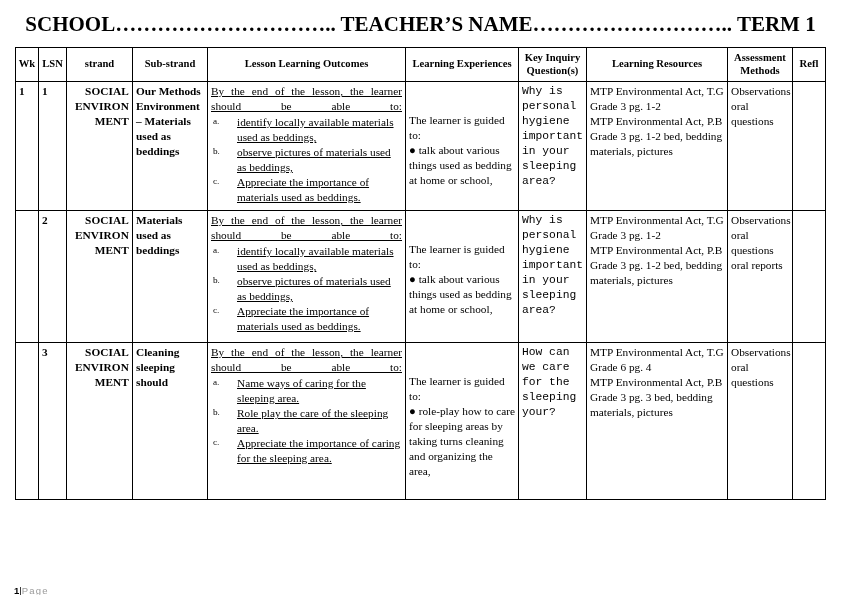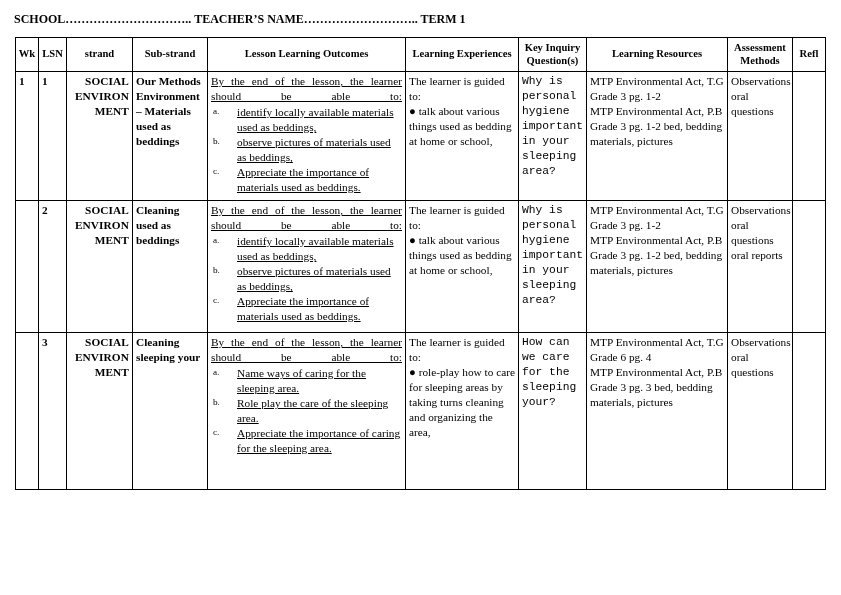--- a/index.html
+++ b/index.html
@@ -23,23 +23,23 @@
   }
   .doc-title {
     text-align: center;
     font-weight: bold;
     font-size: 16.5px;
     letter-spacing: 0.1px;
     margin: 13px 0 0 0;
     line-height: 1.1;
   }
   .doc-subtitle {
-    text-align: left;
-    font-weight: bold;
-    font-size: 12px;
+    text-align: center;
+    font-weight: bold;
+    font-size: 21px;
     margin: 13px 0 0 0;
     line-height: 1.1;
   }
   table.scheme {
     border-collapse: collapse;
     table-layout: fixed;
     width: 810px;
     margin: 11px auto 0 auto;
   }
   table.scheme th,
@@ -112,21 +112,21 @@
     margin: 0 0 0 0;
     text-align: left;
   }
   td.outcomes ol li .mk {
     position: absolute;
     left: 2px;
     top: 0;
     font-size: 9.2px;
   }
   td.exp { font-size: 11.6px; }
-  td.exp .ln { display: block; }
+  td.exp .ln { display: block; margin-top: 29px; }
   td.exp .bullet-line { display: block; }
   td.kiq { font-size: 11.6px; font-family: Liberation Mono, monospace; }
   td.res { font-size: 11.6px; }
   td.asm { font-size: 11.6px; }
   td.refl { }
 
   .cellline { display: block; }
 
   .row-h-1 td { height: 124px; }
   .row-h-2 td { height: 127px; }
@@ -228,21 +228,21 @@
           <td class="refl"></td>
         </tr>
         <tr class="row-h-2">
           <td class="wk"></td>
           <td class="lsn">2</td>
           <td class="strand">
             <span class="cellline">SOCIAL</span>
             <span class="cellline">ENVIRON</span>
             <span class="cellline">MENT</span>
           </td>
-          <td class="sub">Cleaning used as beddings</td>
+          <td class="sub">Materials used as beddings</td>
           <td class="outcomes">
             <span class="lead">By the end of the lesson, the learner should be able to:</span>
             <ol>
               <li><span class="mk">a.</span><span>identify locally available materials used as beddings,</span></li>
               <li><span class="mk">b.</span><span>observe pictures of materials used as beddings,</span></li>
               <li><span class="mk">c.</span><span>Appreciate the importance of materials used as beddings.</span></li>
             </ol>
           </td>
           <td class="exp">
             <span class="ln">The learner is guided to:</span>
@@ -263,21 +263,21 @@
           <td class="refl"></td>
         </tr>
         <tr class="row-h-3">
           <td class="wk"></td>
           <td class="lsn">3</td>
           <td class="strand">
             <span class="cellline">SOCIAL</span>
             <span class="cellline">ENVIRON</span>
             <span class="cellline">MENT</span>
           </td>
-          <td class="sub">Cleaning sleeping your</td>
+          <td class="sub">Cleaning sleeping should</td>
           <td class="outcomes">
             <span class="lead">By the end of the lesson, the learner should be able to:</span>
             <ol>
               <li><span class="mk">a.</span><span>Name ways of caring for the sleeping area.</span></li>
               <li><span class="mk">b.</span><span>Role play the care of the sleeping area.</span></li>
               <li><span class="mk">c.</span><span>Appreciate the importance of caring for the sleeping area.</span></li>
             </ol>
           </td>
           <td class="exp">
             <span class="ln">The learner is guided to:</span>
@@ -292,14 +292,17 @@
           <td class="asm">
             <span class="cellline">Observations</span>
             <span class="cellline">oral</span>
             <span class="cellline">questions</span>
           </td>
           <td class="refl"></td>
         </tr>
       </tbody>
   </table>
 
+  <div class="footer">
+    <span class="pg-num">1</span><span class="pg-sep">|</span><span>Page</span>
+  </div>
 
 </div>
 
 </body></html>

